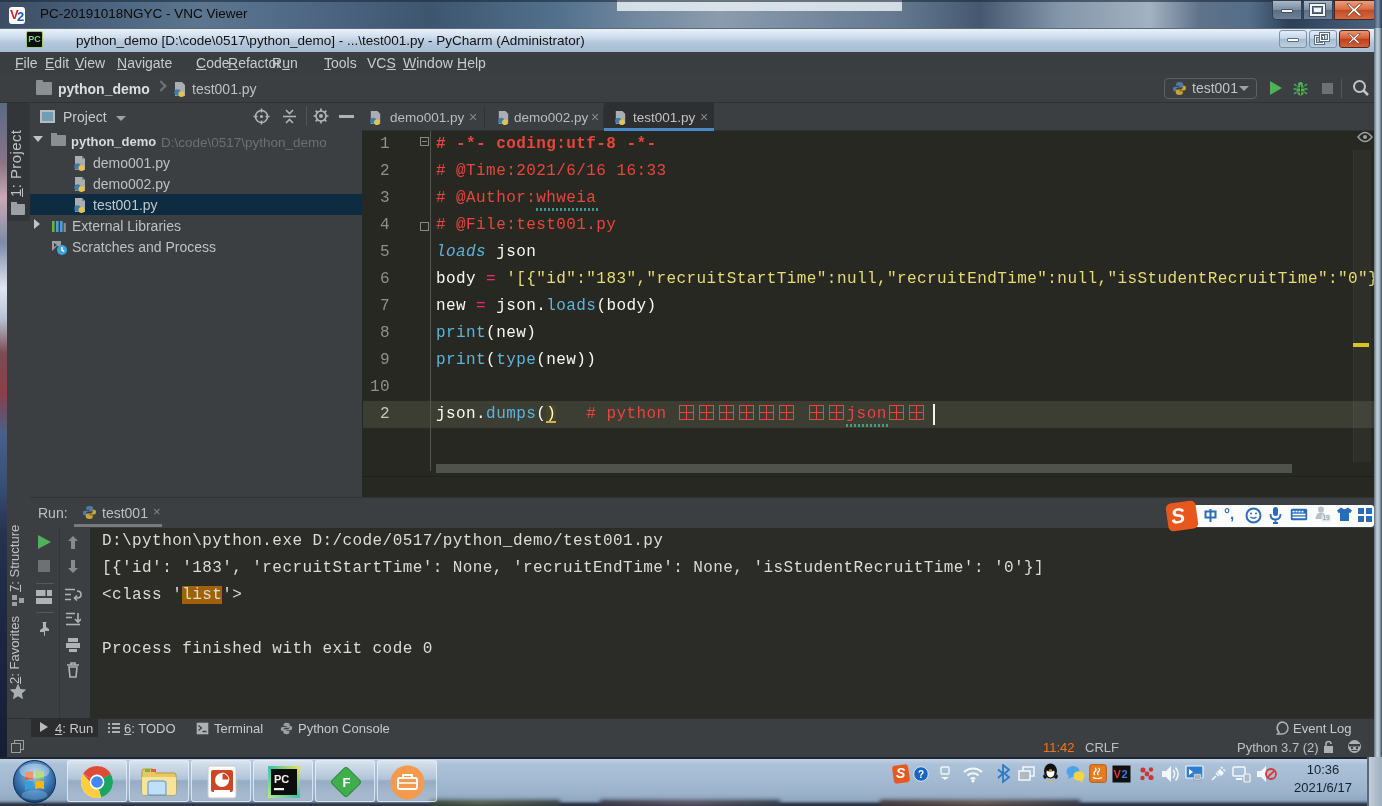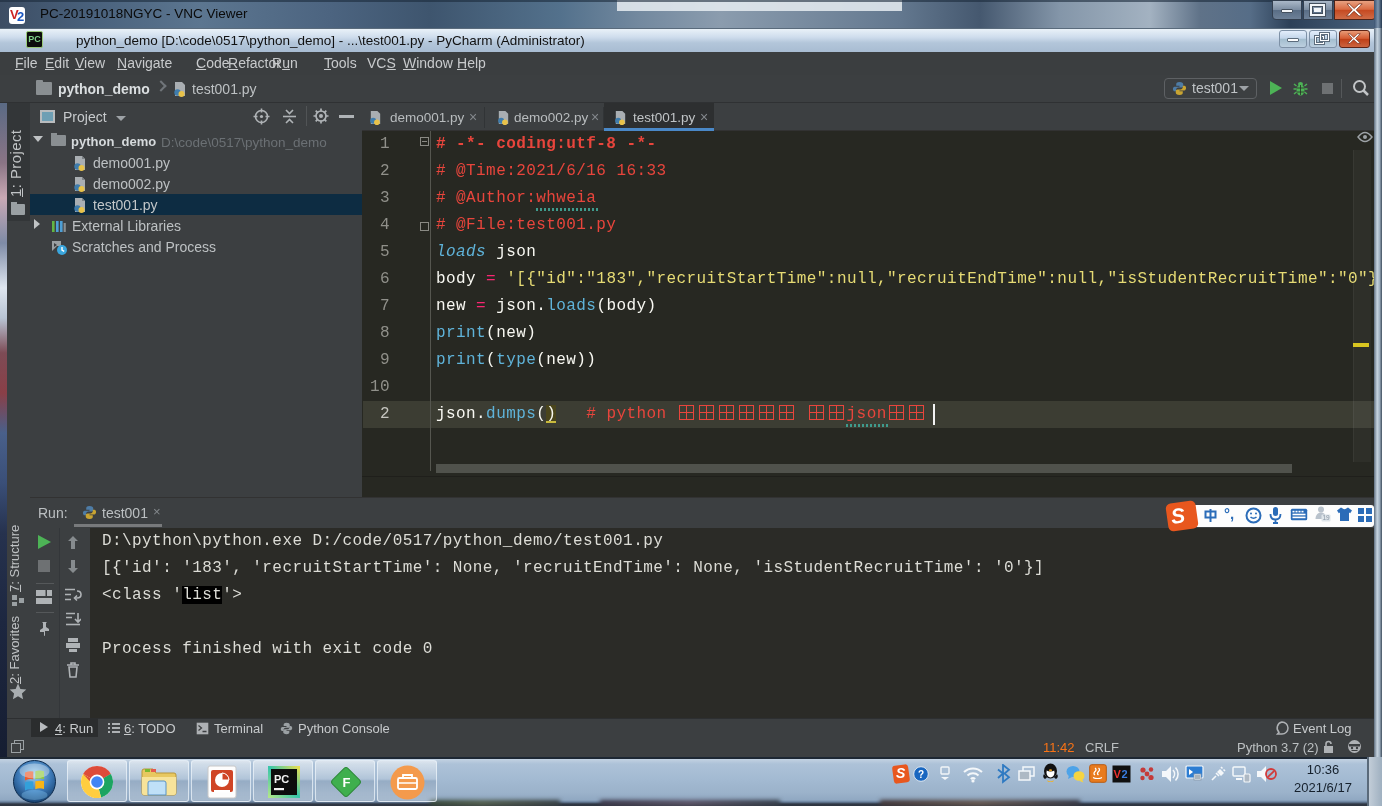--- a/index.html
+++ b/index.html
@@ -336,21 +336,21 @@
       <rect x="1" y="6" width="14" height="5" fill="#afb3b6"></rect>
       <rect x="4" y="12" width="8" height="3" fill="#afb3b6"></rect>
     </svg>
   <svg class="abs" style="left:66px;top:662px;" width="14" height="16" viewBox="0 0 14 16">
       <path d="M1 3h12M5 3V1h4v2M3 5h8l-1 10H4z" fill="none" stroke="#afb3b6" stroke-width="1.6"></path>
     </svg>
 
   <div class="abs" id="console" style="left:102px;top:528px;width:1270px;height:140px;overflow:hidden;color:#dcdcd6;font-family:'Liberation Mono',monospace;font-size:16px;letter-spacing:0.42px;line-height:27px;">
     <div class="ln">D:\python\python.exe D:/code/0517/python_demo/test001.py</div>
     <div class="ln">[{'id': '183', 'recruitStartTime': None, 'recruitEndTime': None, 'isStudentRecruitTime': '0'}]</div>
-    <div class="ln">&lt;class '<span style="background:#000000;text-align:right;">list</span>'&gt;</div>
+    <div class="ln">&lt;class '<span style="background:#a16207;text-align:right;">list</span>'&gt;</div>
     <div class="ln"></div>
     <div class="ln">Process finished with exit code 0</div>
   </div>
 
   <div class="abs" style="left:1170px;top:505px;width:204px;height:22px;background:#fdfdfd;border-radius:3px;"></div>
   <div class="abs" style="left:1167px;top:502px;width:30px;height:28px;background:#e8571e;border-radius:5px;transform:rotate(-8deg);"></div>
   <div class="abs" style="left:1171px;top:504px;color:#fff;font-weight:bold;font-size:21px;font-style:italic;transform:rotate(-8deg);">S</div>
   <svg class="abs" style="left:1203px;top:508px;" width="15" height="15" viewBox="0 0 15 15">
       <g stroke="#2b6cb8" stroke-width="2" fill="none">
         <rect x="2.5" y="3.5" width="10" height="6"></rect>

